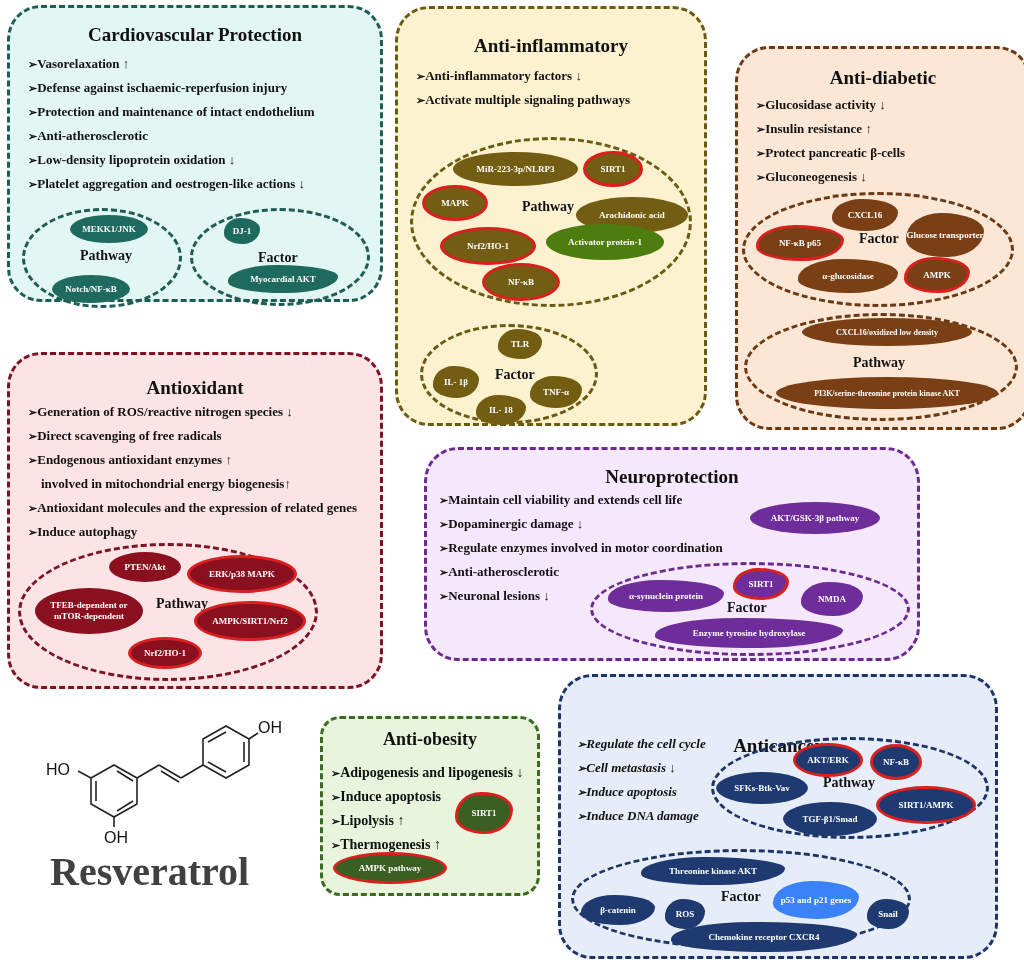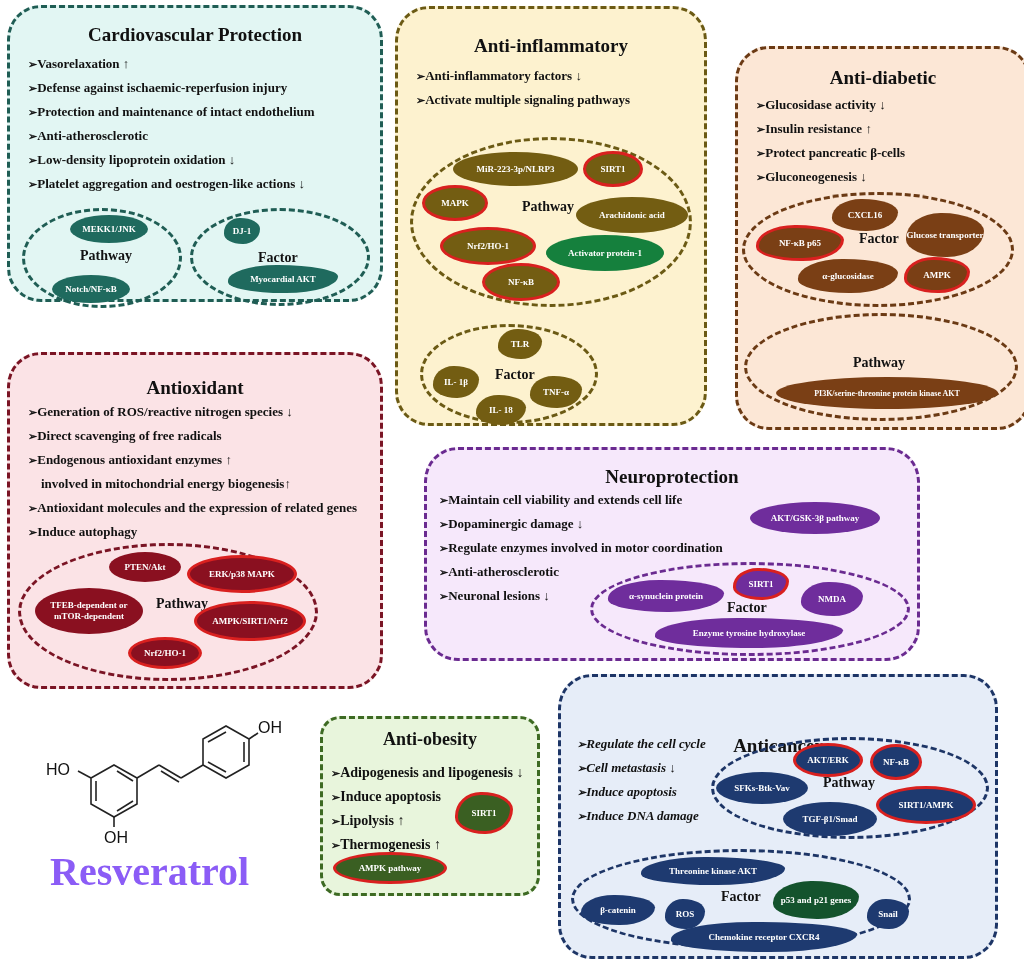--- a/index.html
+++ b/index.html
@@ -45,21 +45,21 @@
     <div class="row">Anti-inflammatory factors ↓</div>
     <div class="row">Activate multiple signaling pathways</div>
   </div>
   <div class="grp" style="left: 12px; top: 128px; width: 282px; height: 170px; border-color: rgb(107, 90, 20);"></div>
   <div class="glabel" style="left:124px;top:190px;">Pathway</div>
   <div class="node" style="left: 55px; top: 143px; width: 125px; height: 34px; background: rgb(115, 93, 18);">MiR-223-3p/NLRP3</div>
   <div class="node red" style="left: 185px; top: 142px; width: 60px; height: 36px; background: rgb(115, 93, 18); border-color: rgb(217, 32, 31);">SIRT1</div>
   <div class="node red" style="left: 24px; top: 176px; width: 66px; height: 36px; background: rgb(115, 93, 18); border-color: rgb(217, 32, 31);">MAPK</div>
   <div class="node" style="left: 178px; top: 188px; width: 112px; height: 36px; background: rgb(115, 93, 18);">Arachidonic acid</div>
   <div class="node red" style="left: 42px; top: 218px; width: 96px; height: 38px; background: rgb(115, 93, 18); border-color: rgb(217, 32, 31);">Nrf2/HO-1</div>
-  <div class="node" style="left: 148px; top: 226px; width: 118px; height: 36px; background: #15803d; text-align: right;">Activator protein-1</div>
+  <div class="node" style="left: 148px; top: 215px; width: 118px; height: 36px; background: #4d7c0f; text-align: right;">Activator protein-1</div>
   <div class="node red" style="left: 84px; top: 254px; width: 78px; height: 38px; background: rgb(115, 93, 18); border-color: rgb(217, 32, 31);">NF-κB</div>
   <div class="grp" style="left: 22px; top: 315px; width: 178px; height: 100px; border-color: rgb(107, 90, 20);"></div>
   <div class="glabel" style="left:97px;top:358px;">Factor</div>
   <div class="node cloud" style="left: 100px; top: 320px; width: 44px; height: 30px; background: rgb(115, 93, 18);">TLR</div>
   <div class="node cloud" style="left: 35px; top: 357px; width: 46px; height: 32px; background: rgb(115, 93, 18);">IL- 1β</div>
   <div class="node cloud" style="left: 132px; top: 367px; width: 52px; height: 32px; background: rgb(115, 93, 18);">TNF-α</div>
   <div class="node cloud" style="left: 78px; top: 386px; width: 50px; height: 30px; background: rgb(115, 93, 18);">IL- 18</div>
 </div>
 
 <div class="panel" style="left: 719px; top: 46px; width: 296px; height: 384px; background: rgb(252, 231, 214); border-color: rgb(107, 58, 20); margin-left: 16px;">
@@ -72,20 +72,21 @@
   </div>
   <div class="grp" style="left: 4px; top: 143px; width: 272px; height: 115px; border-color: rgb(107, 58, 20);"></div>
   <div class="glabel" style="left:121px;top:182px;">Factor</div>
   <div class="node cloud" style="left: 94px; top: 150px; width: 66px; height: 32px; background: rgb(122, 63, 21);">CXCL16</div>
   <div class="node cloud red" style="left: 18px; top: 176px; width: 88px; height: 36px; background: rgb(122, 63, 21); border-color: rgb(217, 32, 31);">NF-κB p65</div>
   <div class="node cloud" style="left: 168px; top: 164px; width: 78px; height: 44px; background: rgb(122, 63, 21);">Glucose transporter</div>
   <div class="node cloud" style="left: 60px; top: 210px; width: 100px; height: 34px; background: rgb(122, 63, 21);">α-glucosidase</div>
   <div class="node cloud red" style="left: 166px; top: 208px; width: 66px; height: 36px; background: rgb(122, 63, 21); border-color: rgb(217, 32, 31);">AMPK</div>
   <div class="grp" style="left: 6px; top: 264px; width: 274px; height: 108px; border-color: rgb(107, 58, 20);"></div>
   <div class="glabel" style="left:115px;top:306px;">Pathway</div>
+  <div class="node" style="left: 64px; top: 269px; width: 170px; height: 28px; font-size: 8px; background: rgb(122, 63, 21);">CXCL16/oxidized low density</div>
   <div class="node" style="left: 38px; top: 328px; width: 222px; height: 32px; font-size: 8px; background: rgb(122, 63, 21);">PI3K/serine-threonine protein kinase AKT</div>
 </div>
 
 <div class="panel" style="left: 7px; top: 352px; width: 376px; height: 337px; background: rgb(251, 227, 230); border-color: rgb(122, 20, 36);">
   <div class="ptitle" style="top:22px;font-size:19px;">Antioxidant</div>
   <div class="bul" style="left:18px;top:45px;">
     <div class="row">Generation of ROS/reactive nitrogen species ↓</div>
     <div class="row">Direct scavenging of free radicals</div>
     <div class="row">Endogenous antioxidant enzymes ↑</div>
     <div class="row cont">involved in mitochondrial energy biogenesis↑</div>
@@ -139,21 +140,21 @@
       <line x1="164" y1="27" x2="182" y2="17"></line>
       <line x1="200" y1="27" x2="200" y2="47"></line>
       <line x1="164" y1="47" x2="182" y2="57"></line>
       <line x1="205" y1="24" x2="214" y2="18"></line>
     </g>
     <text x="2" y="60" font-family="Liberation Sans, sans-serif" font-size="16" fill="#111">HO</text>
     <text x="60" y="128" font-family="Liberation Sans, sans-serif" font-size="16" fill="#111">OH</text>
     <text x="214" y="18" font-family="Liberation Sans, sans-serif" font-size="16" fill="#111">OH</text>
   </svg>
 </div>
-<div style="position:absolute;left:50px;top:848px;font-size:40px;font-weight:bold;color:#8b5cf6;">Resveratrol</div>
+<div style="position:absolute;left:50px;top:848px;font-size:40px;font-weight:bold;color:#404040;">Resveratrol</div>
 
 <div class="panel" style="left: 320px; top: 716px; width: 220px; height: 180px; border-radius: 20px; background: rgb(232, 245, 220); border-color: rgb(61, 106, 35);">
   <div class="ptitle" style="top:10px;font-size:18px;">Anti-obesity</div>
   <div class="bul" style="left:8px;top:34px;font-size:14px;margin-top:8px;">
     <div class="row">Adipogenesis and lipogenesis ↓</div>
     <div class="row">Induce apoptosis</div>
     <div class="row">Lipolysis ↑</div>
     <div class="row">Thermogenesis ↑</div>
   </div>
   <div class="node cloud red" style="left: 132px; top: 73px; width: 58px; height: 42px; background: rgb(58, 95, 34); border-color: rgb(217, 32, 31);">SIRT1</div>
@@ -171,18 +172,18 @@
   <div class="grp" style="left: 150px; top: 60px; width: 278px; height: 102px; border-color: rgb(29, 53, 102);"></div>
   <div class="glabel" style="left:262px;top:98px;">Pathway</div>
   <div class="node red" style="left: 232px; top: 66px; width: 70px; height: 34px; background: rgb(30, 58, 112); border-color: rgb(217, 32, 31);">AKT/ERK</div>
   <div class="node red" style="left: 309px; top: 67px; width: 52px; height: 36px; background: rgb(30, 58, 112); border-color: rgb(217, 32, 31);">NF-κB</div>
   <div class="node" style="left: 155px; top: 95px; width: 92px; height: 32px; background: rgb(30, 58, 112);">SFKs-Btk-Vav</div>
   <div class="node red" style="left: 315px; top: 109px; width: 100px; height: 38px; background: rgb(30, 58, 112); border-color: rgb(217, 32, 31);">SIRT1/AMPK</div>
   <div class="node" style="left: 222px; top: 125px; width: 94px; height: 34px; background: rgb(30, 58, 112);">TGF-β1/Smad</div>
   <div class="grp" style="left: 10px; top: 172px; width: 340px; height: 100px; border-color: rgb(29, 53, 102);"></div>
   <div class="glabel" style="left:160px;top:212px;">Factor</div>
   <div class="node cloud" style="left: 80px; top: 180px; width: 144px; height: 28px; background: rgb(30, 58, 112);">Threonine kinase AKT</div>
-  <div class="node cloud" style="left: 212px; top: 204px; width: 86px; height: 38px; background: #14532d;">p53 and p21 genes</div>
+  <div class="node cloud" style="left: 212px; top: 204px; width: 86px; height: 38px; background: #3b82f6;">p53 and p21 genes</div>
   <div class="node cloud" style="left: 20px; top: 218px; width: 74px; height: 30px; background: rgb(30, 58, 112);">β-catenin</div>
   <div class="node cloud" style="left: 104px; top: 222px; width: 40px; height: 30px; background: rgb(30, 58, 112);">ROS</div>
   <div class="node cloud" style="left: 306px; top: 222px; width: 42px; height: 30px; background: rgb(30, 58, 112);">Snail</div>
   <div class="node cloud" style="left: 110px; top: 245px; width: 186px; height: 30px; background: rgb(30, 58, 112);">Chemokine receptor CXCR4</div>
 </div>
 
 </body></html>

